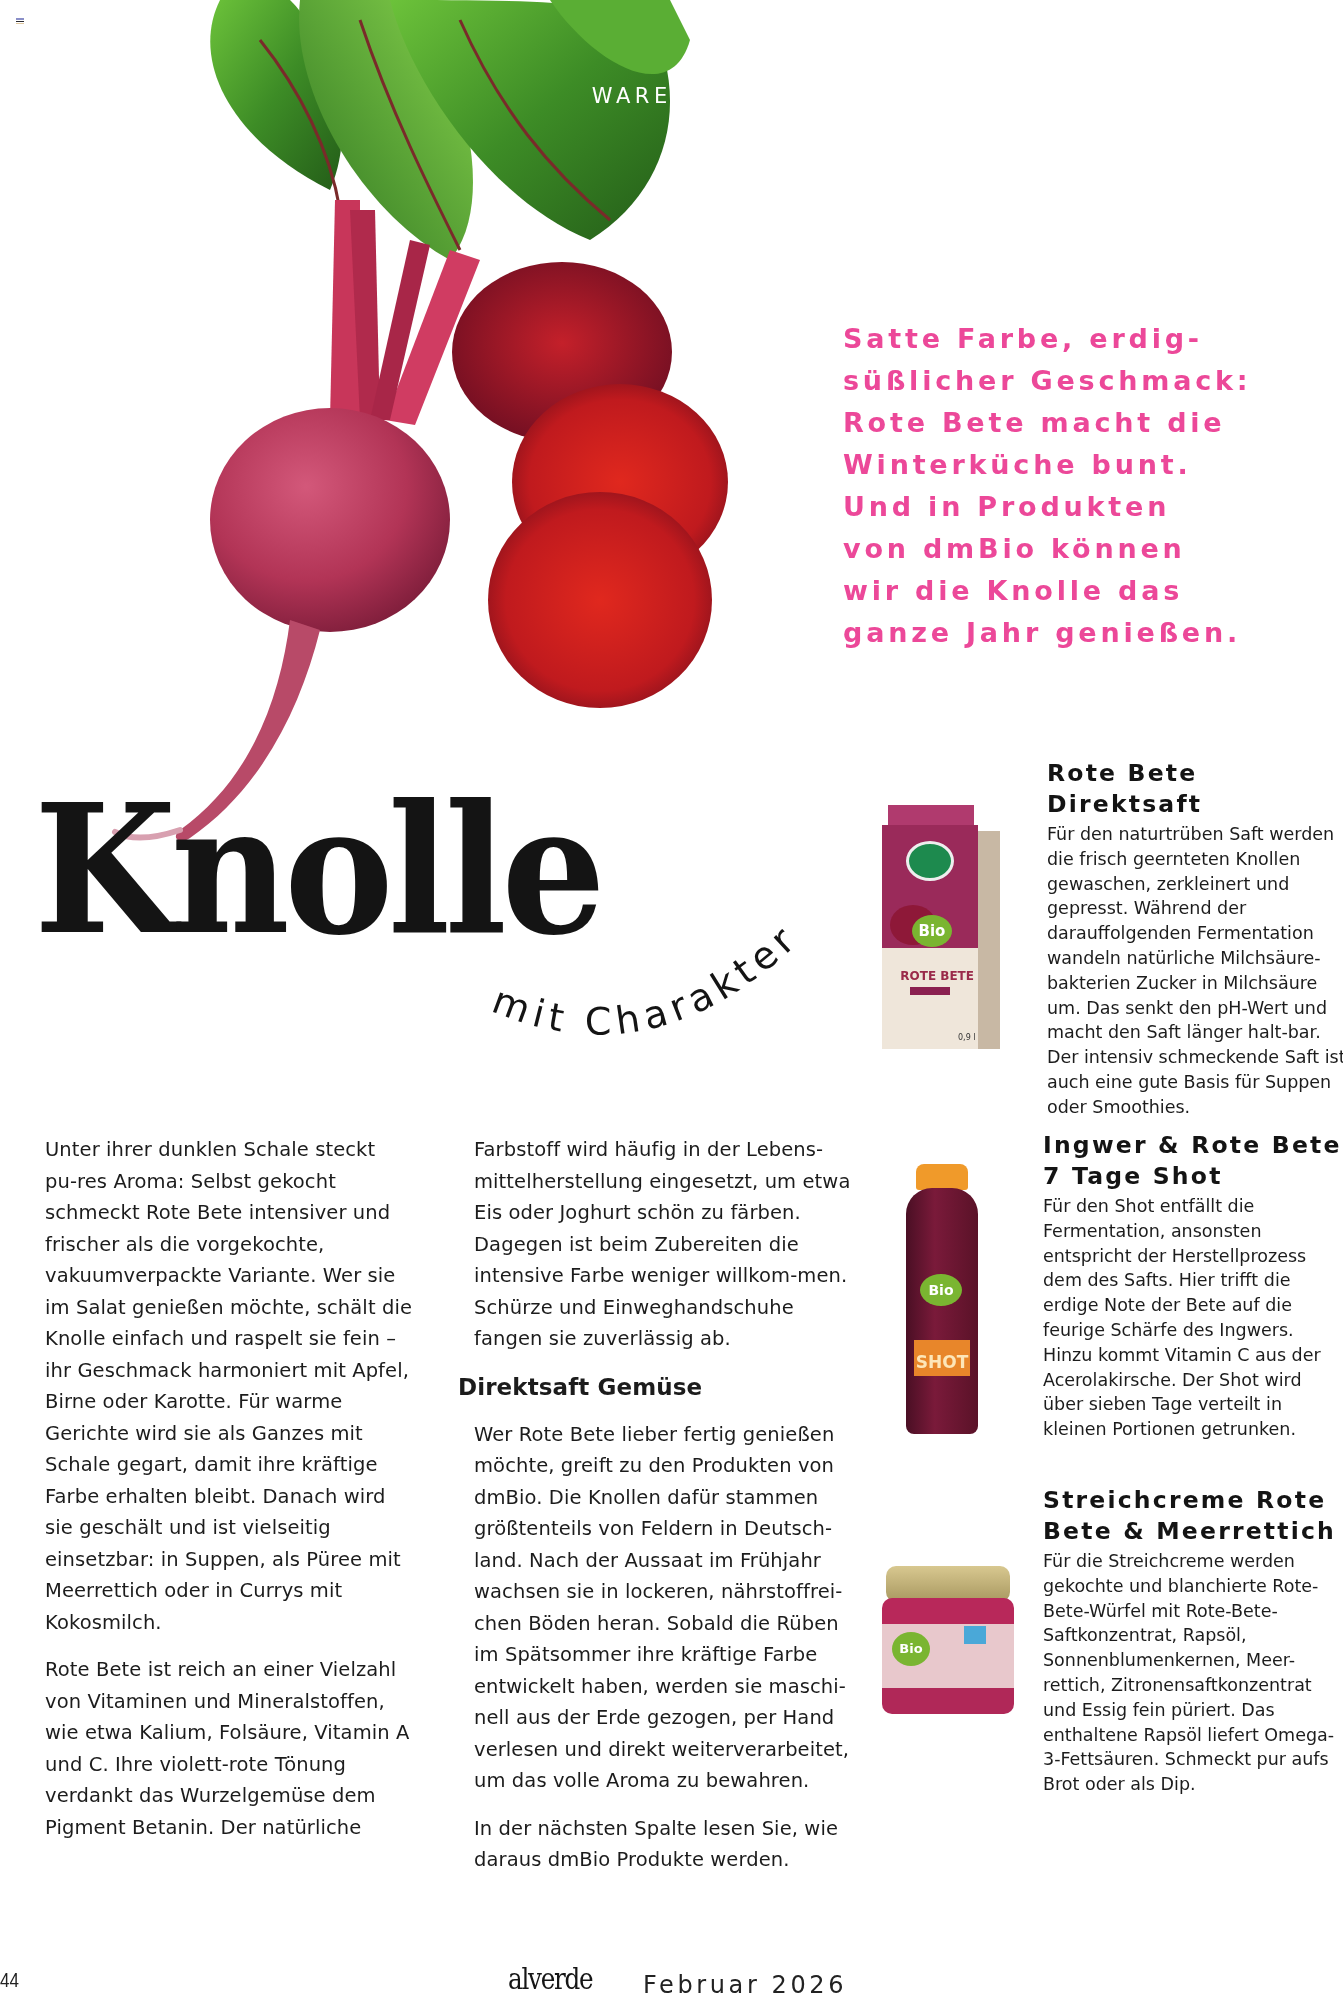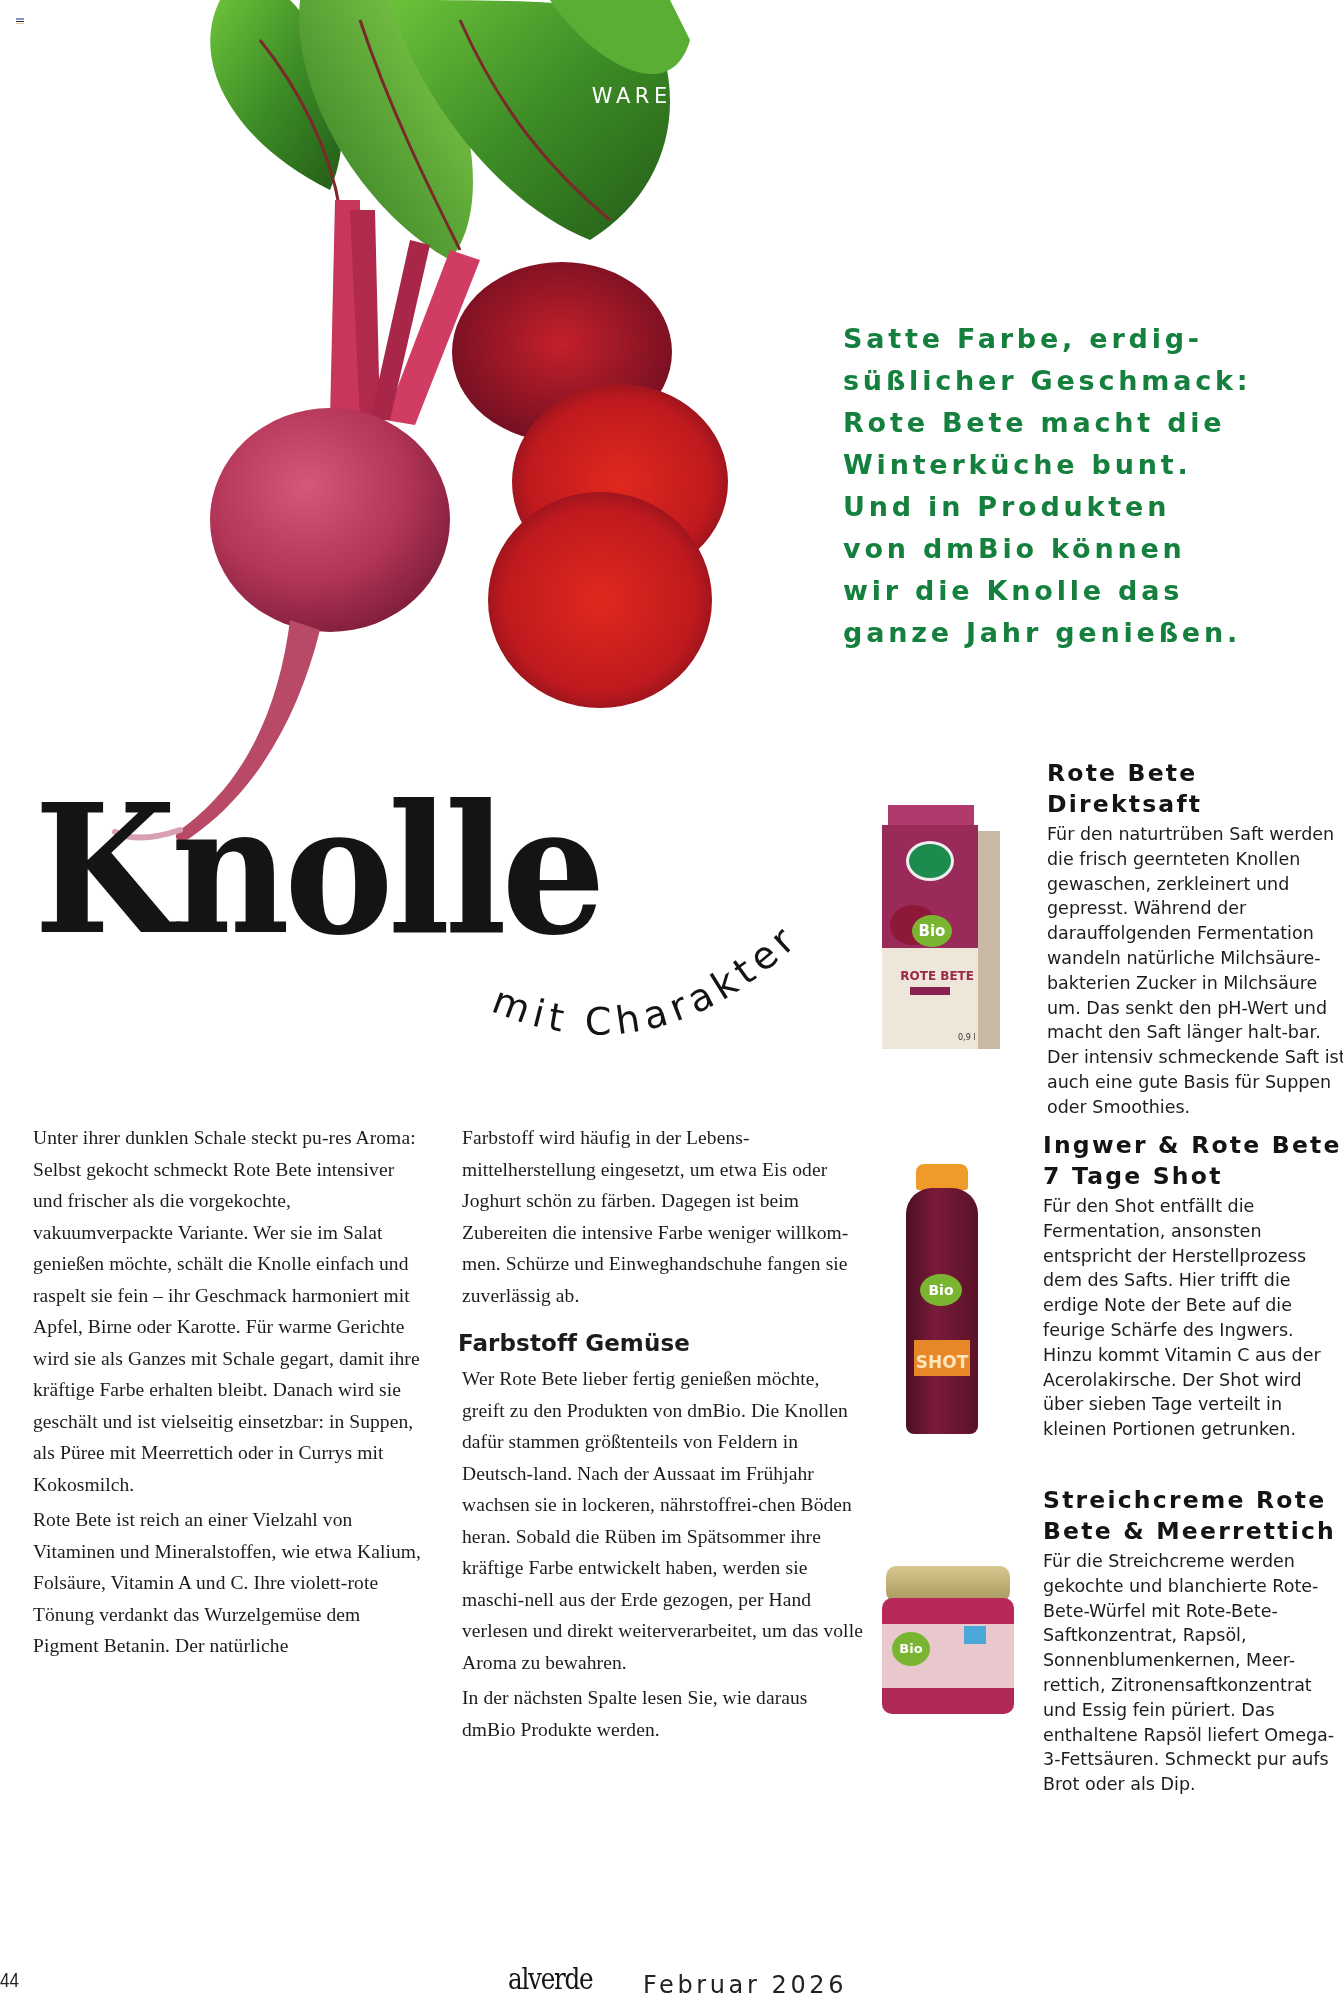--- a/index.html
+++ b/index.html
@@ -14,31 +14,31 @@
 
   
   .hero { left: 30px; top: 0; width: 820px; height: 980px; }
 
   .kicker { left: 560px; top: 84px; width: 260px; text-align: center;
     font-family: "DejaVu Sans", sans-serif; font-size: 21px; letter-spacing: 4.5px;
     color: #ffffff; font-weight: 400; }
 
   .intro { left: 843px; top: 318px; width: 420px;
     font-family: "DejaVu Sans", sans-serif; font-weight: bold; font-size: 27px;
-    line-height: 42px; letter-spacing: 3.8px; color: #15803d; white-space: pre-line; }
+    line-height: 42px; letter-spacing: 3.8px; color: #ec4899; white-space: pre-line; }
 
   .title { left: 34px; top: 780px; font-family: "DejaVu Serif", serif; font-weight: bold;
     font-size: 178px; line-height: 180px; letter-spacing: -6px; color: #141414;
     transform: scaleX(0.92); transform-origin: left top; }
 
   .subtitle { left: 470px; top: 880px; width: 380px; height: 200px; }
 
   .col { font-family: "DejaVu Sans", sans-serif; font-size: 19.5px; line-height: 31.5px;
     color: #1c1c1c; letter-spacing: 0.1px; }
-  .col p { margin: 4px; font-family: Liberation Serif, serif; }
+  .col p { margin: 16px; }
   .col h3 { font-weight: bold; font-size: 23px; line-height: 32px; margin-top: 16px; }
   .col1 { left: 29px; top: 1118px; width: 400px; }
   .col2 { left: 458px; top: 1118px; width: 410px; }
 
   .product { position: absolute; left: 1047px; width: 300px; }
   .product h4 { font-family: "DejaVu Sans", sans-serif; font-weight: bold; font-size: 23.5px;
     line-height: 31px; letter-spacing: 2.2px; color: #141414; }
   .product p { font-family: "DejaVu Sans", sans-serif; font-size: 17.5px; line-height: 24.8px;
     color: #1c1c1c; margin-top: 2px; }
 
@@ -125,21 +125,21 @@
   </text>
 </svg>
 
 <div class="abs col col1">
   <p>Unter ihrer dunklen Schale steckt pu-res Aroma: Selbst gekocht schmeckt Rote Bete intensiver und frischer als die vorgekochte, vakuumverpackte Variante. Wer sie im Salat genießen möchte, schält die Knolle einfach und raspelt sie fein – ihr Geschmack harmoniert mit Apfel, Birne oder Karotte. Für warme Gerichte wird sie als Ganzes mit Schale gegart, damit ihre kräftige Farbe erhalten bleibt. Danach wird sie geschält und ist vielseitig einsetzbar: in Suppen, als Püree mit Meerrettich oder in Currys mit Kokosmilch.</p>
   <p>Rote Bete ist reich an einer Vielzahl von Vitaminen und Mineralstoffen, wie etwa Kalium, Folsäure, Vitamin A und C. Ihre violett-rote Tönung verdankt das Wurzelgemüse dem Pigment Betanin. Der natürliche</p>
 </div>
 
 <div class="abs col col2">
   <p>Farbstoff wird häufig in der Lebens-mittelherstellung eingesetzt, um etwa Eis oder Joghurt schön zu färben. Dagegen ist beim Zubereiten die intensive Farbe weniger willkom-men. Schürze und Einweghandschuhe fangen sie zuverlässig ab.</p>
-  <h3>Farbstoff Gemüse</h3>
+  <h3>Direktsaft Gemüse</h3>
   <p>Wer Rote Bete lieber fertig genießen möchte, greift zu den Produkten von dmBio. Die Knollen dafür stammen größtenteils von Feldern in Deutsch-land. Nach der Aussaat im Frühjahr wachsen sie in lockeren, nährstoffrei-chen Böden heran. Sobald die Rüben im Spätsommer ihre kräftige Farbe entwickelt haben, werden sie maschi-nell aus der Erde gezogen, per Hand verlesen und direkt weiterverarbeitet, um das volle Aroma zu bewahren.</p>
   <p>In der nächsten Spalte lesen Sie, wie daraus dmBio Produkte werden.</p>
 </div>
 
 <div class="pimg" style="left:882px; top:805px; width:118px; height:245px;">
   <div style="position:absolute; left:6px; top:0; width:86px; height:22px; background:#b03a6e;"></div>
   <div style="position:absolute; left:0; top:20px; width:96px; height:224px; background:linear-gradient(#9a2a5a 0 55%, #efe6da 55%);"></div>
   <div style="position:absolute; left:96px; top:26px; width:22px; height:218px; background:#c8b8a4;"></div>
   <div style="position:absolute; left:24px; top:36px; width:48px; height:40px; border-radius:50%; background:#1d8a4e; border:3px solid #eee;"></div>
   <div style="position:absolute; left:8px; top:100px; width:46px; height:40px; border-radius:50%; background:#8e1838;"></div>

